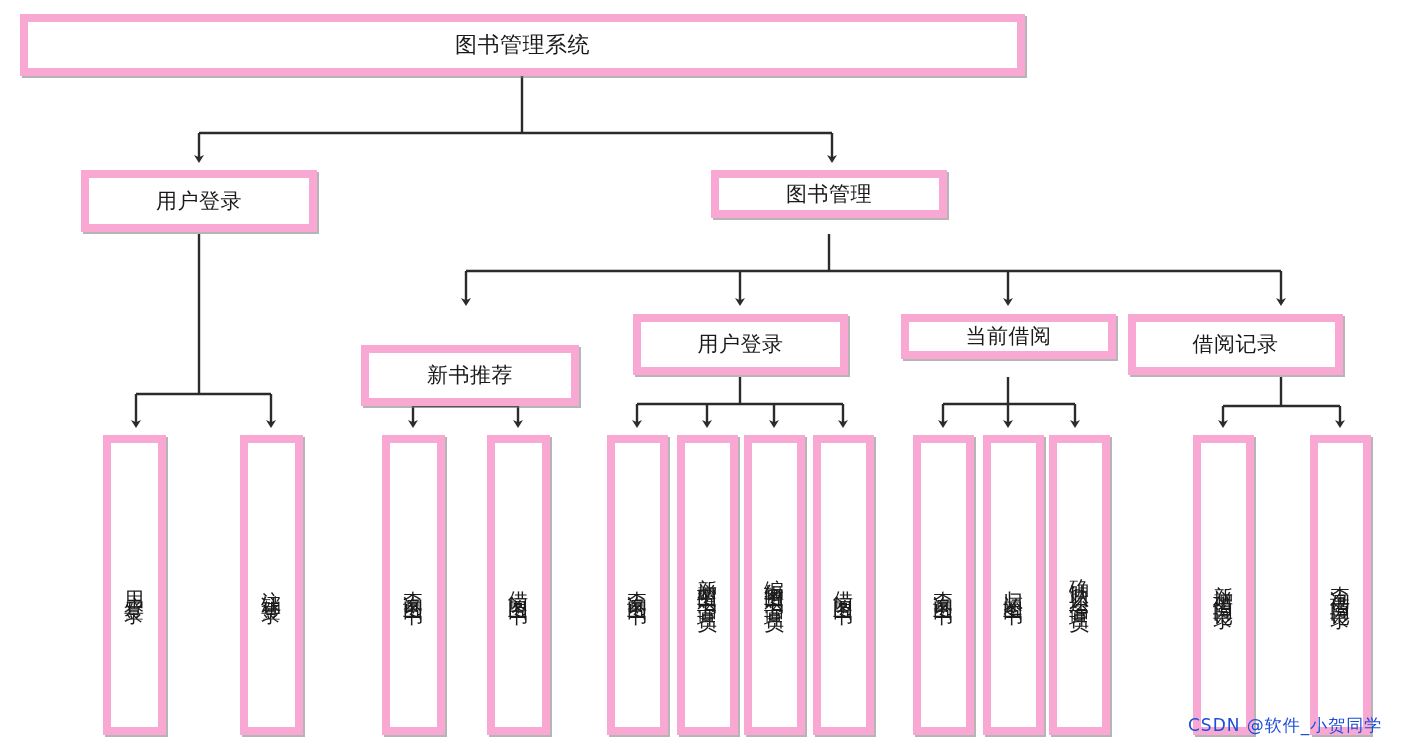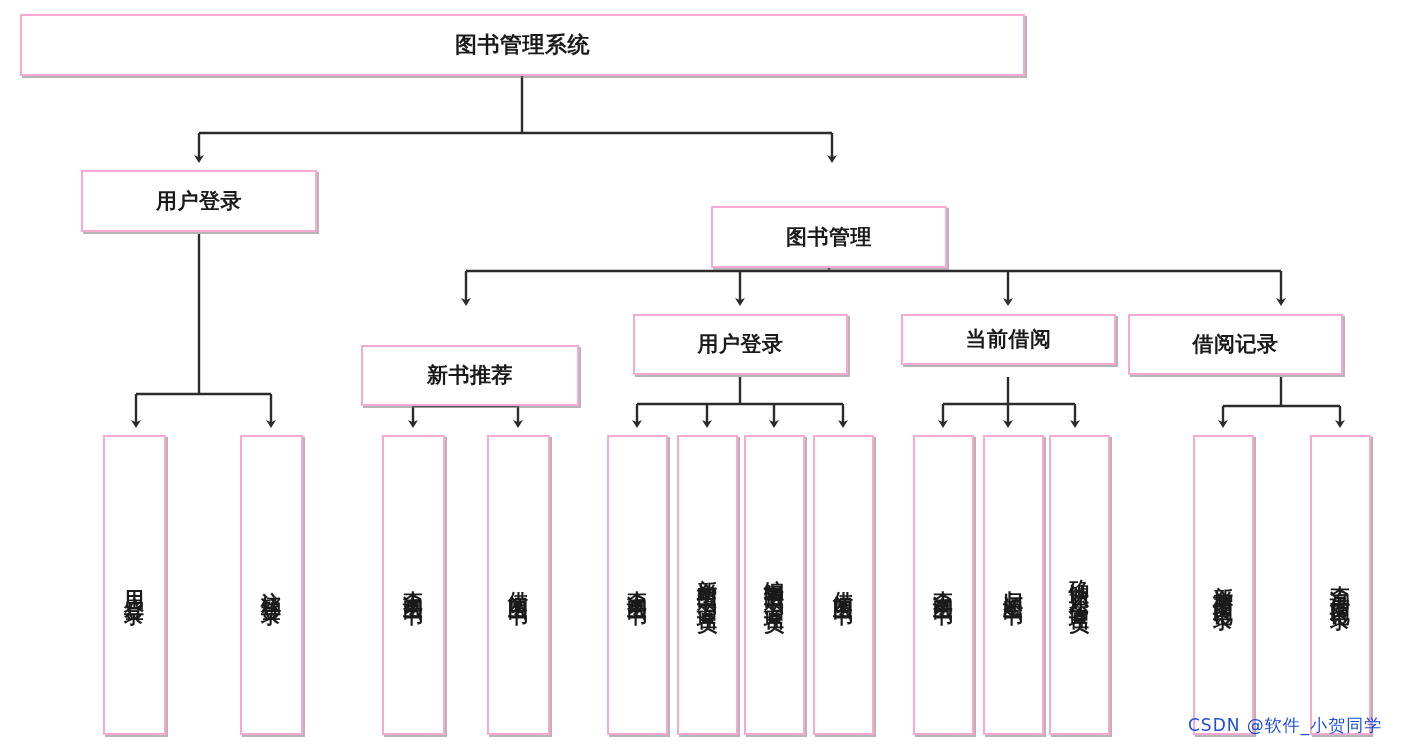--- a/index.html
+++ b/index.html
@@ -23,28 +23,27 @@
     left: 0;
     top: 0;
     width: 1405px;
     height: 747px;
     pointer-events: none;
   }
   .node {
     position: absolute;
     box-sizing: border-box;
     background: #ffffff;
-    border: 2px solid #f9a8d4;
+    border: 8px solid #f9a8d4;
     box-shadow: 2px 2px 0 rgba(120,120,120,0.55);
     display: flex;
     align-items: center;
     justify-content: center;
     color: #1a1a1a;
     z-index: 2;
-    font-weight: bold;
   }
   .node-label {
     display: block;
     text-align: center;
     line-height: 1.18;
     letter-spacing: 0.5px;
     white-space: nowrap;
   }
   
   .node.horiz .node-label {
@@ -133,33 +132,33 @@
   </svg>
 
   <div class="node horiz root" style="left:20px; top:14px; width:1005px; height:62px;">
     <span class="node-label">图书管理系统</span>
   </div>
 
   <div class="node horiz" style="left:81px; top:170px; width:236px; height:62px;">
     <span class="node-label">用户登录</span>
   </div>
 
-  <div class="node horiz" style="left:711px; top:170px; width:236px; height:62px;margin-top:36px;">
+  <div class="node horiz" style="left:711px; top:170px; width:236px; height:48px;">
     <span class="node-label">图书管理</span>
   </div>
 
   <div class="node horiz" style="left:361px; top:314px; width:218px; height:61px;margin-top:31px;">
     <span class="node-label">新书推荐</span>
   </div>
 
   <div class="node horiz" style="left:633px; top:314px; width:215px; height:61px;">
     <span class="node-label">用户登录</span>
   </div>
 
-  <div class="node horiz" style="left:901px; top:314px; width:215px; height:51px;">
+  <div class="node horiz" style="left:901px; top:314px; width:215px; height:45px;">
     <span class="node-label">当前借阅</span>
   </div>
 
   <div class="node horiz" style="left:1128px; top:314px; width:215px; height:61px;">
     <span class="node-label">借阅记录</span>
   </div>
 
   <div class="node vert" style="left:103px; top:435px; width:63px; height:300px;">
     <span class="node-label">用户登录</span>
   </div>

